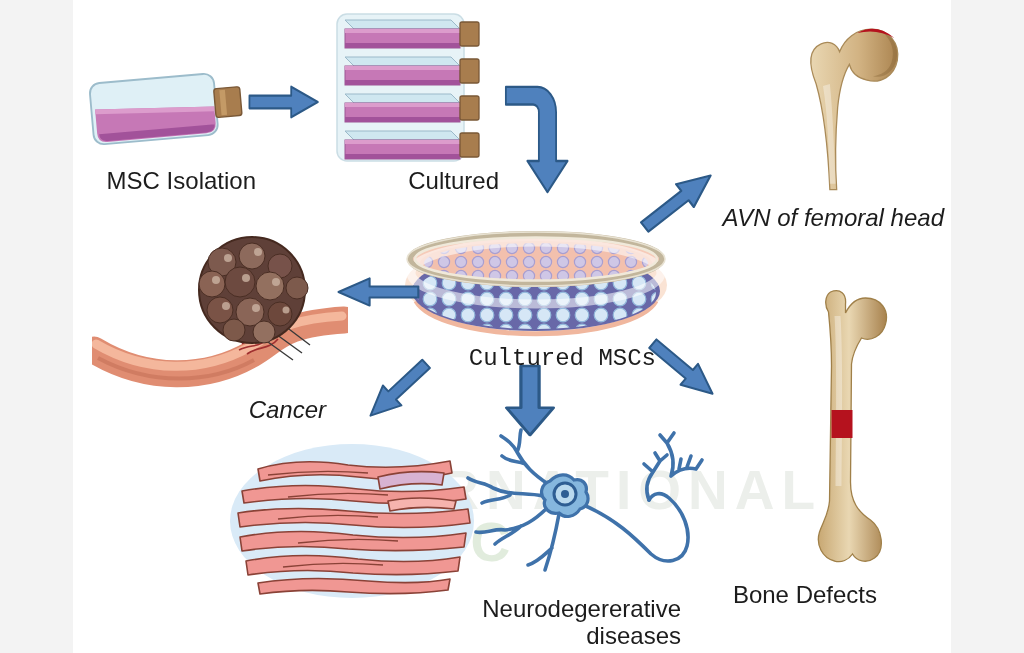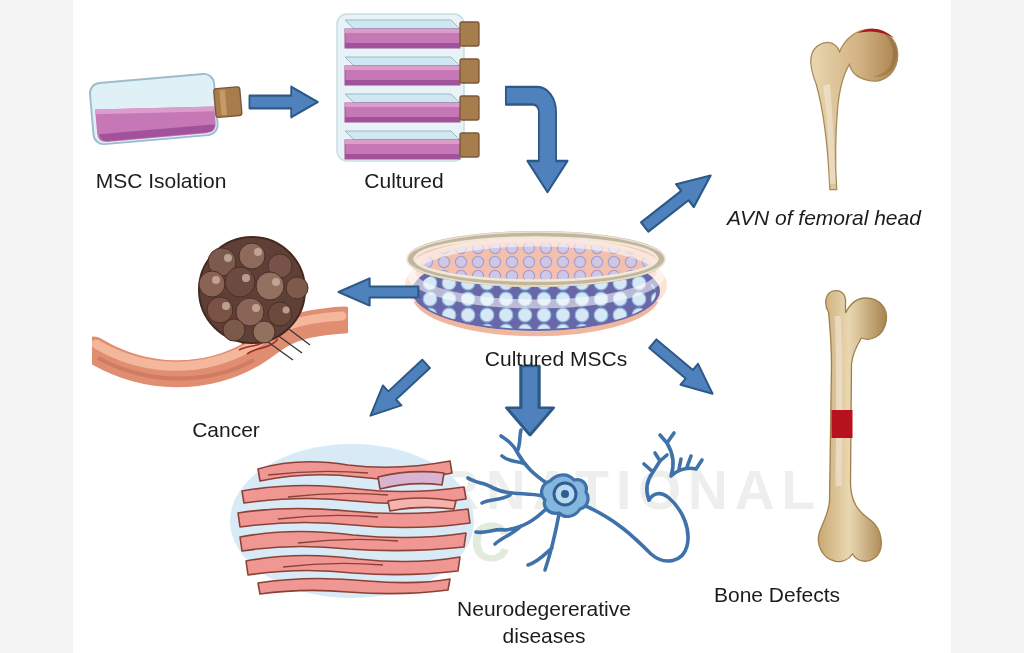--- a/index.html
+++ b/index.html
@@ -7,21 +7,21 @@
           font-family:"Liberation Sans",sans-serif;}
   .letterbox{position:absolute;top:0;height:653px;width:73px;background:#f3f3f3;z-index:1;}
   .lb-left{left:0;} .lb-right{left:951px;}
   .wm{position:absolute;z-index:0;font-weight:bold;letter-spacing:7px;
       font-family:"Liberation Sans",sans-serif;user-select:none;white-space:nowrap;}
   .wm1{left:286px;top:458px;font-size:55px;color:#ecefeb;}
   .wm2{left:292px;top:510px;font-size:55px;color:#e1ecdd;}
   .art{position:absolute;z-index:2;}
   .arrow{position:absolute;z-index:2;}
   .arrow svg{display:block;width:100%;height:100%;}
-  .lbl{position:absolute;z-index:3;font-size:21px;line-height:27px;color:#1c1c1c;text-align:center;}
+  .lbl{position:absolute;z-index:3;font-size:24px;line-height:27px;color:#1c1c1c;text-align:right;}
 </style>
 </head>
 <body>
 
 <div id="canvas">
 
   <div class="letterbox lb-left"></div>
   <div class="letterbox lb-right"></div>
 
   <div>
@@ -233,24 +233,24 @@
              C94,50 82,56 73,52 C68,60 64,68 63,78 L62,196 C62,216 70,226 82,234
              C94,243 97,264 86,272 C78,278 68,275 64,268 C60,274 53,277 46,275
              C34,272 27,259 31,246 C35,235 40,228 41,215 L43,80 C43,55 41,36 40,26
              C36,20 36,10 42,6 Z" fill="url(#gFemur)" stroke="#a08049" stroke-width="1.3"></path>
     <path d="M46,30 C48,60 48,120 47,200 L53,200 C54,120 54,60 52,30 Z" fill="rgba(255,255,255,0.35)"></path>
     <rect x="43" y="124" width="21" height="28" fill="#b5121e"></rect>
   </svg>
 
   <div class="lbl" style="left:66px;top:167px;width:190px;">MSC Isolation</div>
   <div class="lbl" style="left:309px;top:167px;width:190px;">Cultured</div>
-  <div class="lbl" style="left:456px;top:345px;width:200px;">Cultured MSCs</div>
+  <div class="lbl" style="left:456px;top:345px;width:200px;font-family:Liberation Mono, monospace;">Cultured MSCs</div>
   <div class="lbl" style="left:704px;top:204px;width:240px;font-style:italic;">AVN of femoral head</div>
-  <div class="lbl" style="left:126px;top:416px;width:200px;">Cancer</div>
-  <div class="lbl" style="left:426px;top:595px;width:236px;">
+  <div class="lbl" style="left:126px;top:396px;width:200px;font-style:italic;">Cancer</div>
+  <div class="lbl" style="left:445px;top:595px;width:236px;">
     <div>Neurodegererative</div>
     <div>diseases</div>
   </div>
   <div class="lbl" style="left:677px;top:581px;width:200px;">
     <div>Bone Defects</div>
   </div>
 
 </div>
 
 </body></html>

